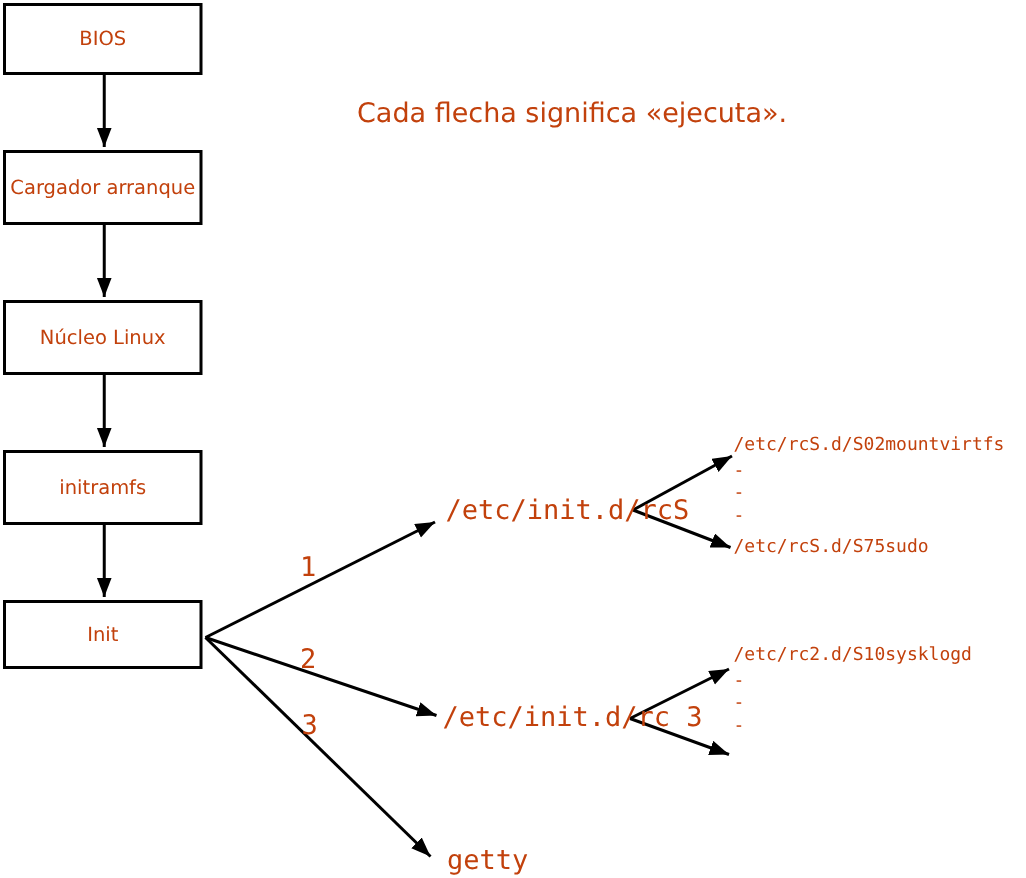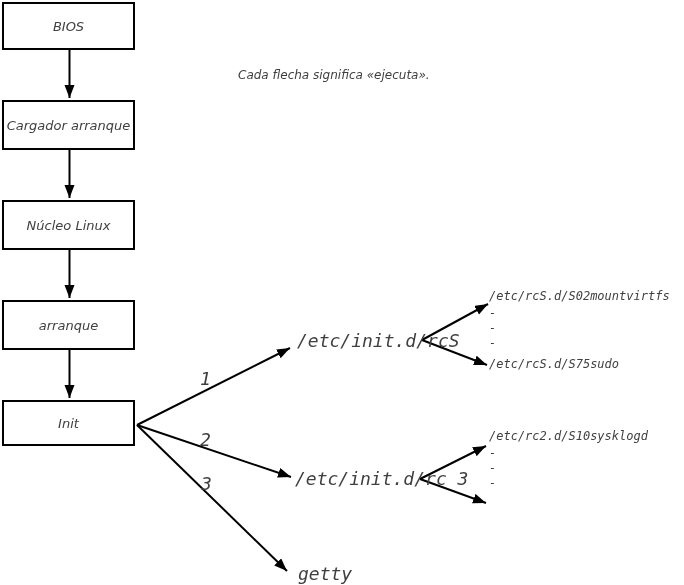--- a/index.html
+++ b/index.html
@@ -1,28 +1,28 @@
 <!DOCTYPE html>
 <html><head>
 <meta charset="utf-8">
 <style>
   html,body{margin:0;padding:0;background:#fff;}
   .canvas{
     position:relative;width:684px;height:585px;background:#ffffff;
-    font-family:"DejaVu Sans",sans-serif;color:#404040;overflow:hidden;font-style:italic;
+    font-family:"DejaVu Sans",sans-serif;color:#c2410c;overflow:hidden;
   }
   .arrows{position:absolute;left:0;top:0;}
   .box{
     position:absolute;left:2px;width:133px;box-sizing:border-box;
     border:2px solid #000;background:#fff;
     display:flex;align-items:center;justify-content:center;
     font-size:13px;line-height:15px;text-align:center;
   }
   .label{position:absolute;white-space:pre;line-height:15px;}
-  .sans{font-family:"DejaVu Sans",sans-serif;font-size:12px;}
+  .sans{font-family:"DejaVu Sans",sans-serif;font-size:18px;}
   .mono{font-family:"DejaVu Sans Mono",monospace;font-size:18px;}
   .mono-sm{font-family:"DejaVu Sans Mono",monospace;font-size:12px;line-height:14px;}
 </style>
 </head>
 <body>
 
 <div class="canvas">
 
   <svg class="arrows" width="684" height="585" viewBox="0 0 684 585">
     <defs>
@@ -50,21 +50,21 @@
   <div class="box" style="top:2px;height:48px">
     <span>BIOS</span>
   </div>
   <div class="box" style="top:100px;height:50px">
     <span>Cargador arranque</span>
   </div>
   <div class="box" style="top:200px;height:50px">
     <span>Núcleo Linux</span>
   </div>
   <div class="box" style="top:300px;height:50px">
-    <span>arranque</span>
+    <span>initramfs</span>
   </div>
   <div class="box" style="top:400px;height:46px">
     <span>Init</span>
   </div>
 
   <span class="label sans" style="left:238px;top:68px">Cada flecha significa «ejecuta».</span>
 
   <span class="label mono" style="left:200px;top:371px">1</span>
   <span class="label mono" style="left:200px;top:432px">2</span>
   <span class="label mono" style="left:201px;top:476px">3</span>

